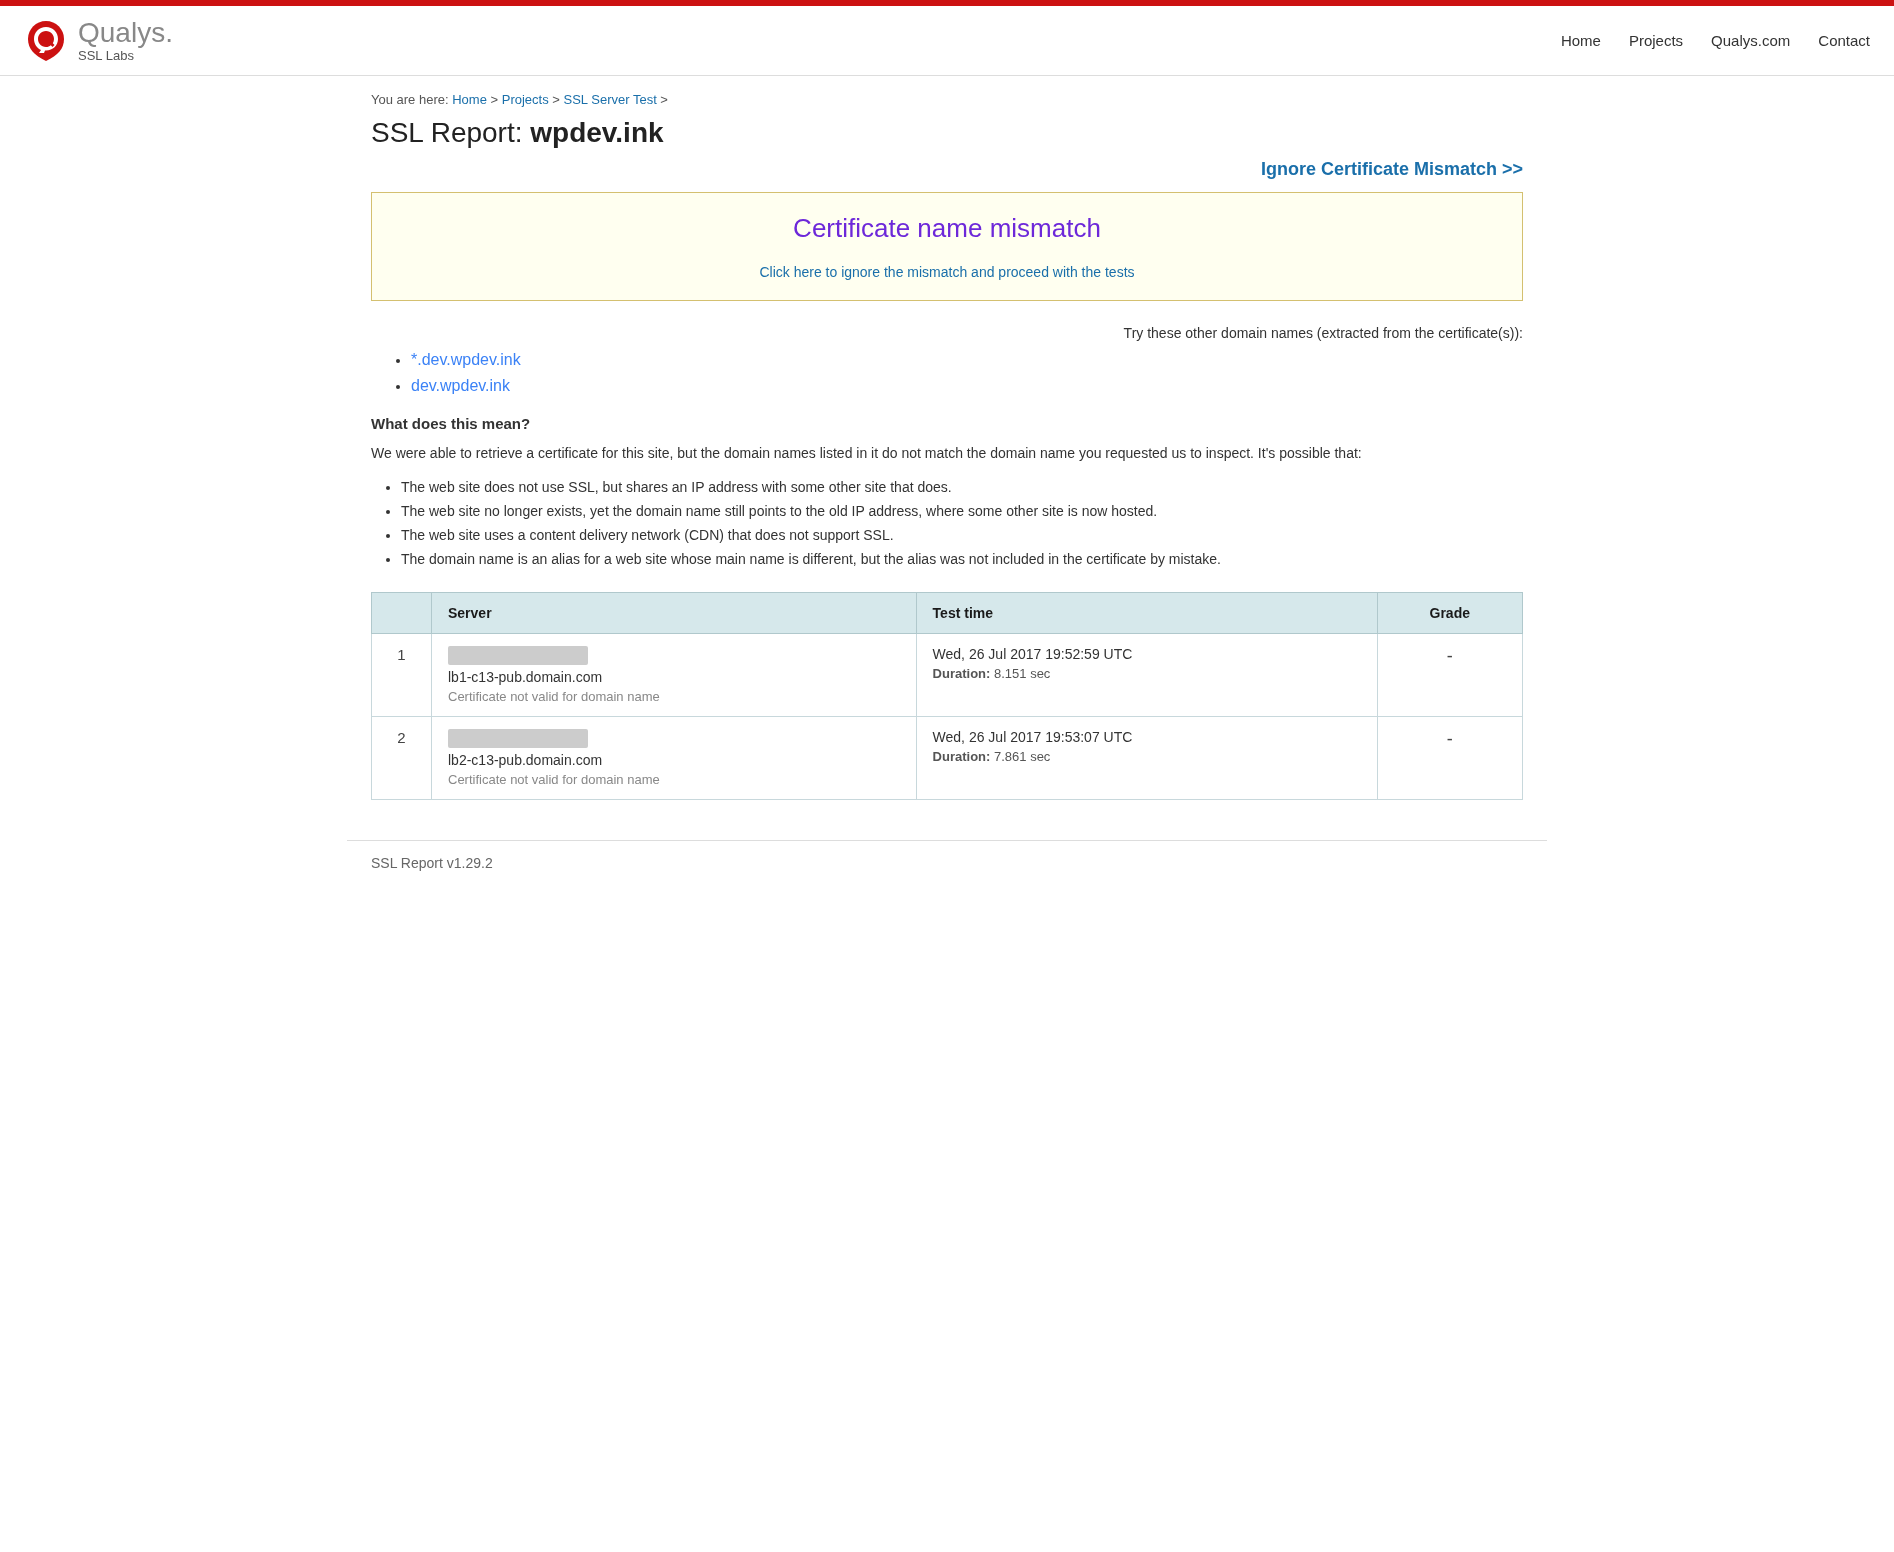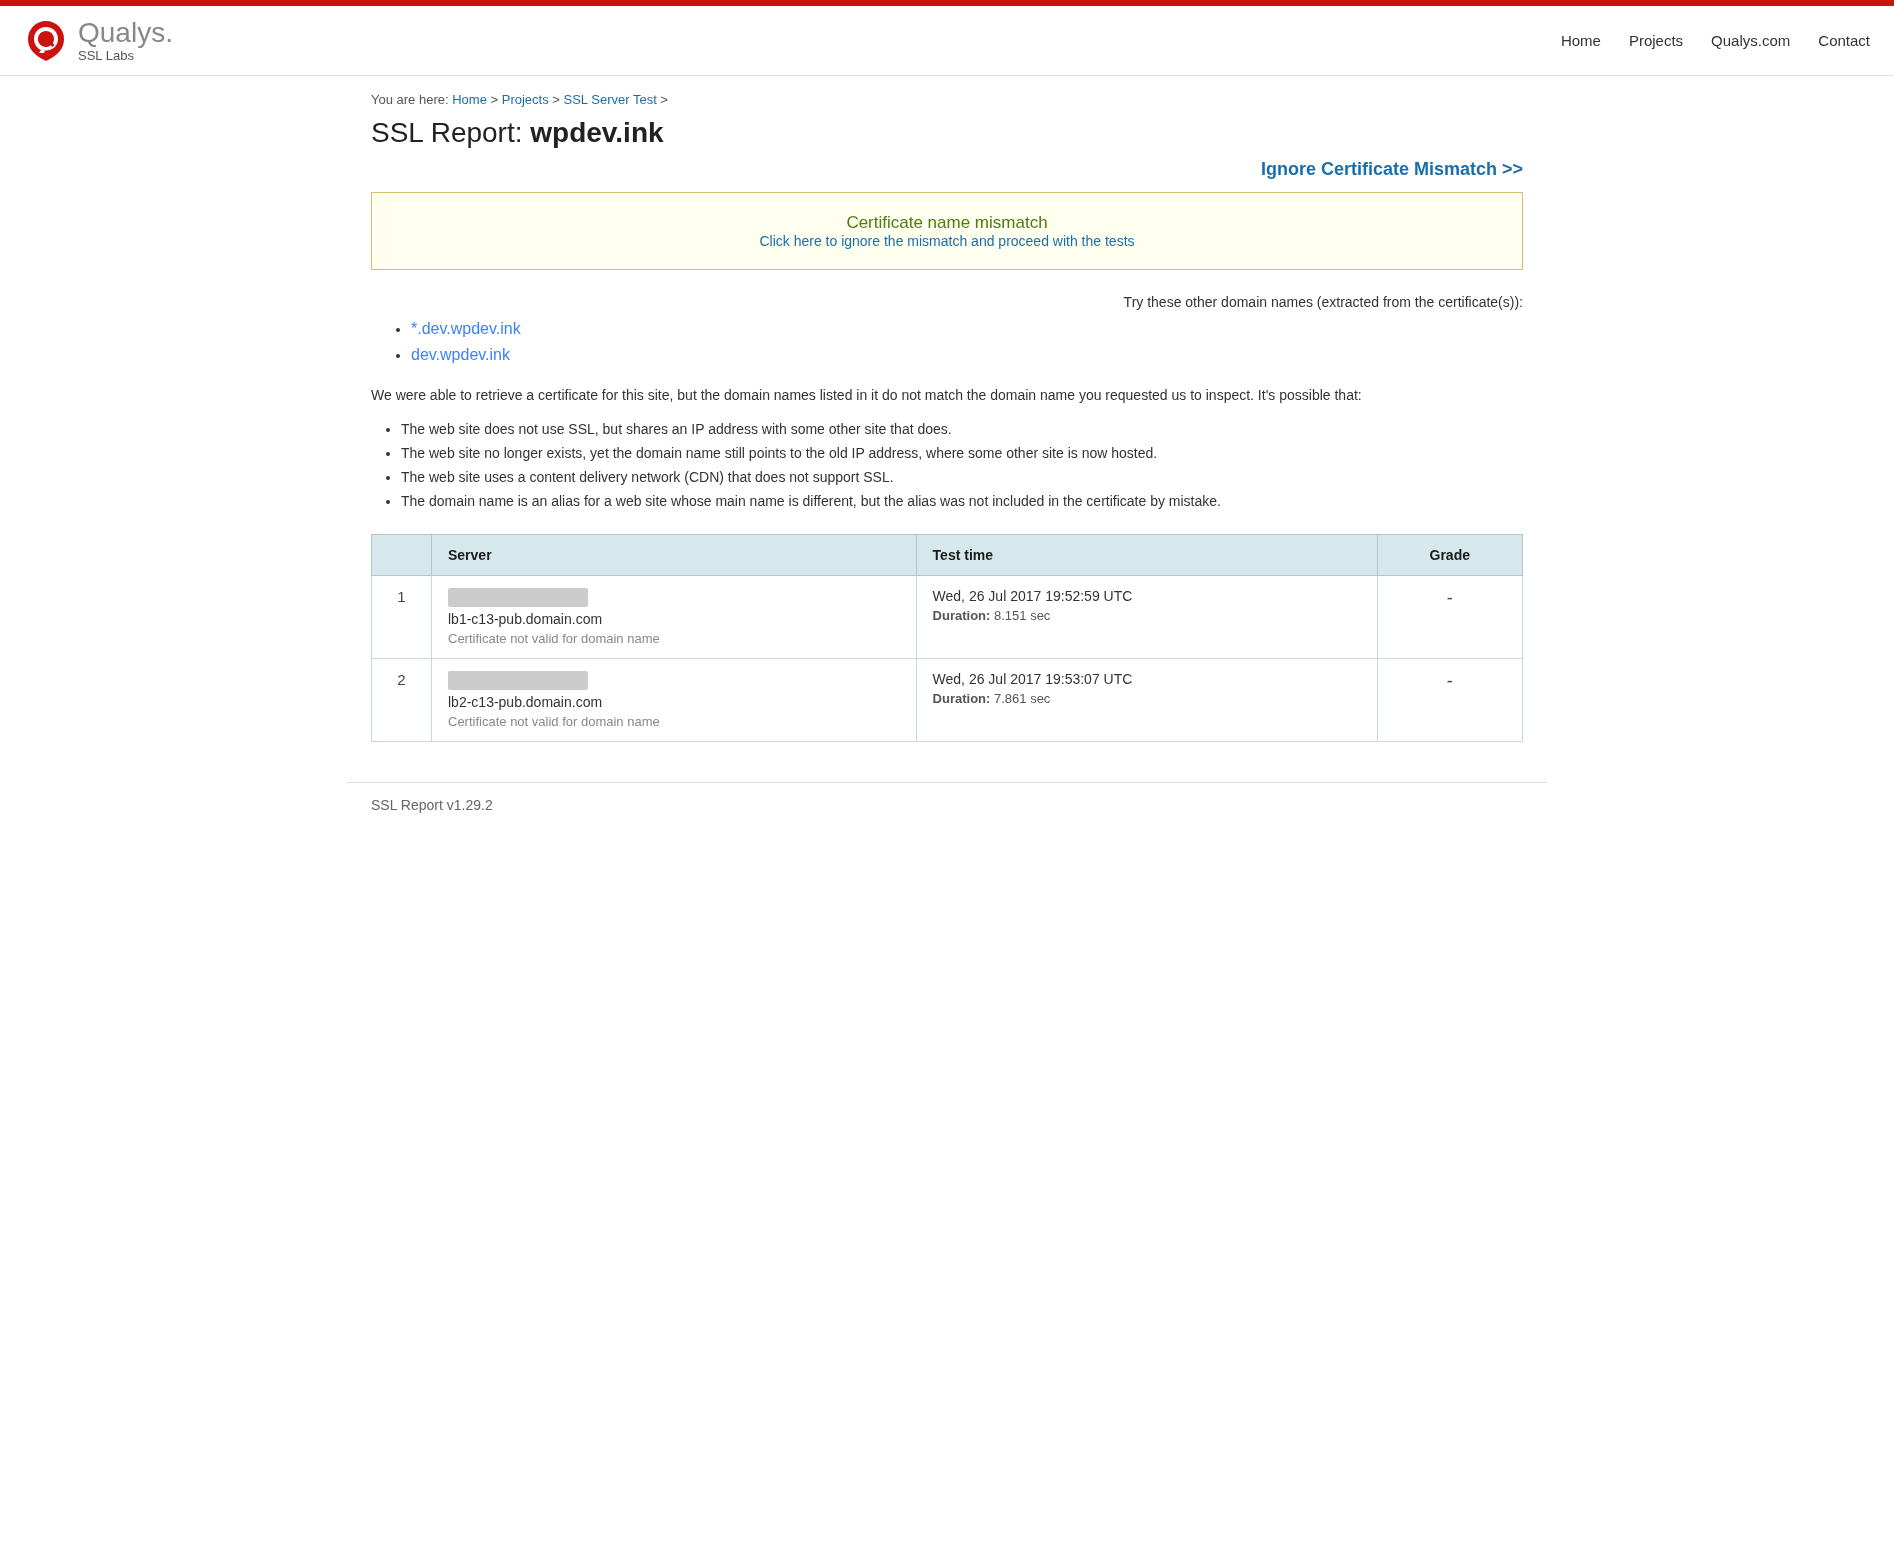--- a/index.html
+++ b/index.html
@@ -106,23 +106,23 @@
 
     
     .warning-box {
       border: 1px solid #d4c070;
       background: #fffff0;
       padding: 20px;
       text-align: center;
       margin-bottom: 24px;
     }
     .warning-box .warning-title {
-      font-size: 17px;
-      color: #4d7c0f;
-      margin-bottom: 0;
+      font-size: 26px;
+      color: #6d28d9;
+      margin-bottom: 20px;
     }
     .warning-box a {
       color: #1a6faa;
       text-decoration: none;
       font-size: 14px;
     }
 
     
     .domain-section {
       margin-bottom: 20px;
@@ -304,20 +304,21 @@
       <li>
         <a href="#">*.dev.wpdev.ink</a>
       </li>
       <li>
         <a href="#">dev.wpdev.ink</a>
       </li>
     </ul>
   </div>
 
   <div class="what-section">
+    <h3>What does this mean?</h3>
     <p>We were able to retrieve a certificate for this site, but the domain names listed in it do not match the domain name you requested us to inspect. It's possible that:</p>
     <ul>
       <li>The web site does not use SSL, but shares an IP address with some other site that does.</li>
       <li>The web site no longer exists, yet the domain name still points to the old IP address, where some other site is now hosted.</li>
       <li>The web site uses a content delivery network (CDN) that does not support SSL.</li>
       <li>The domain name is an alias for a web site whose main name is different, but the alias was not included in the certificate by mistake.</li>
     </ul>
   </div>
 
   <table class="server-table">

